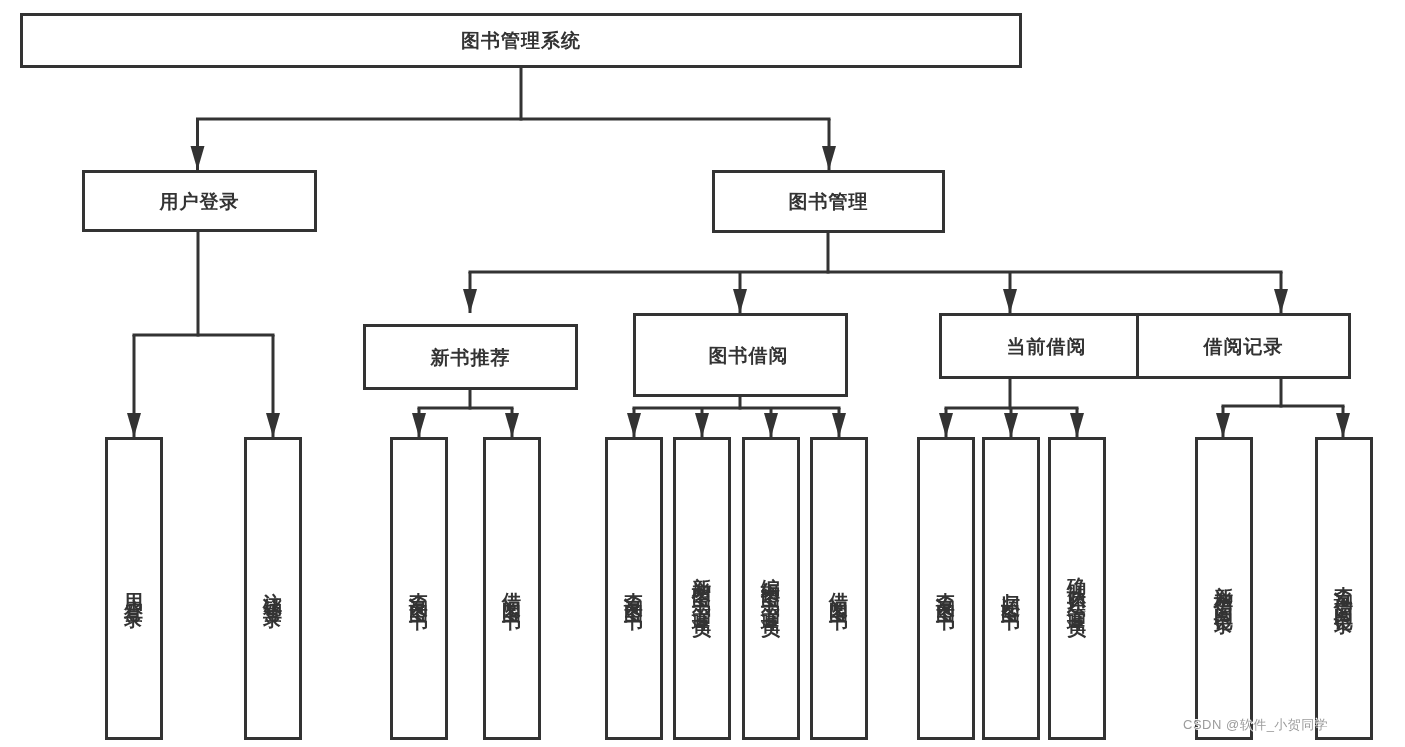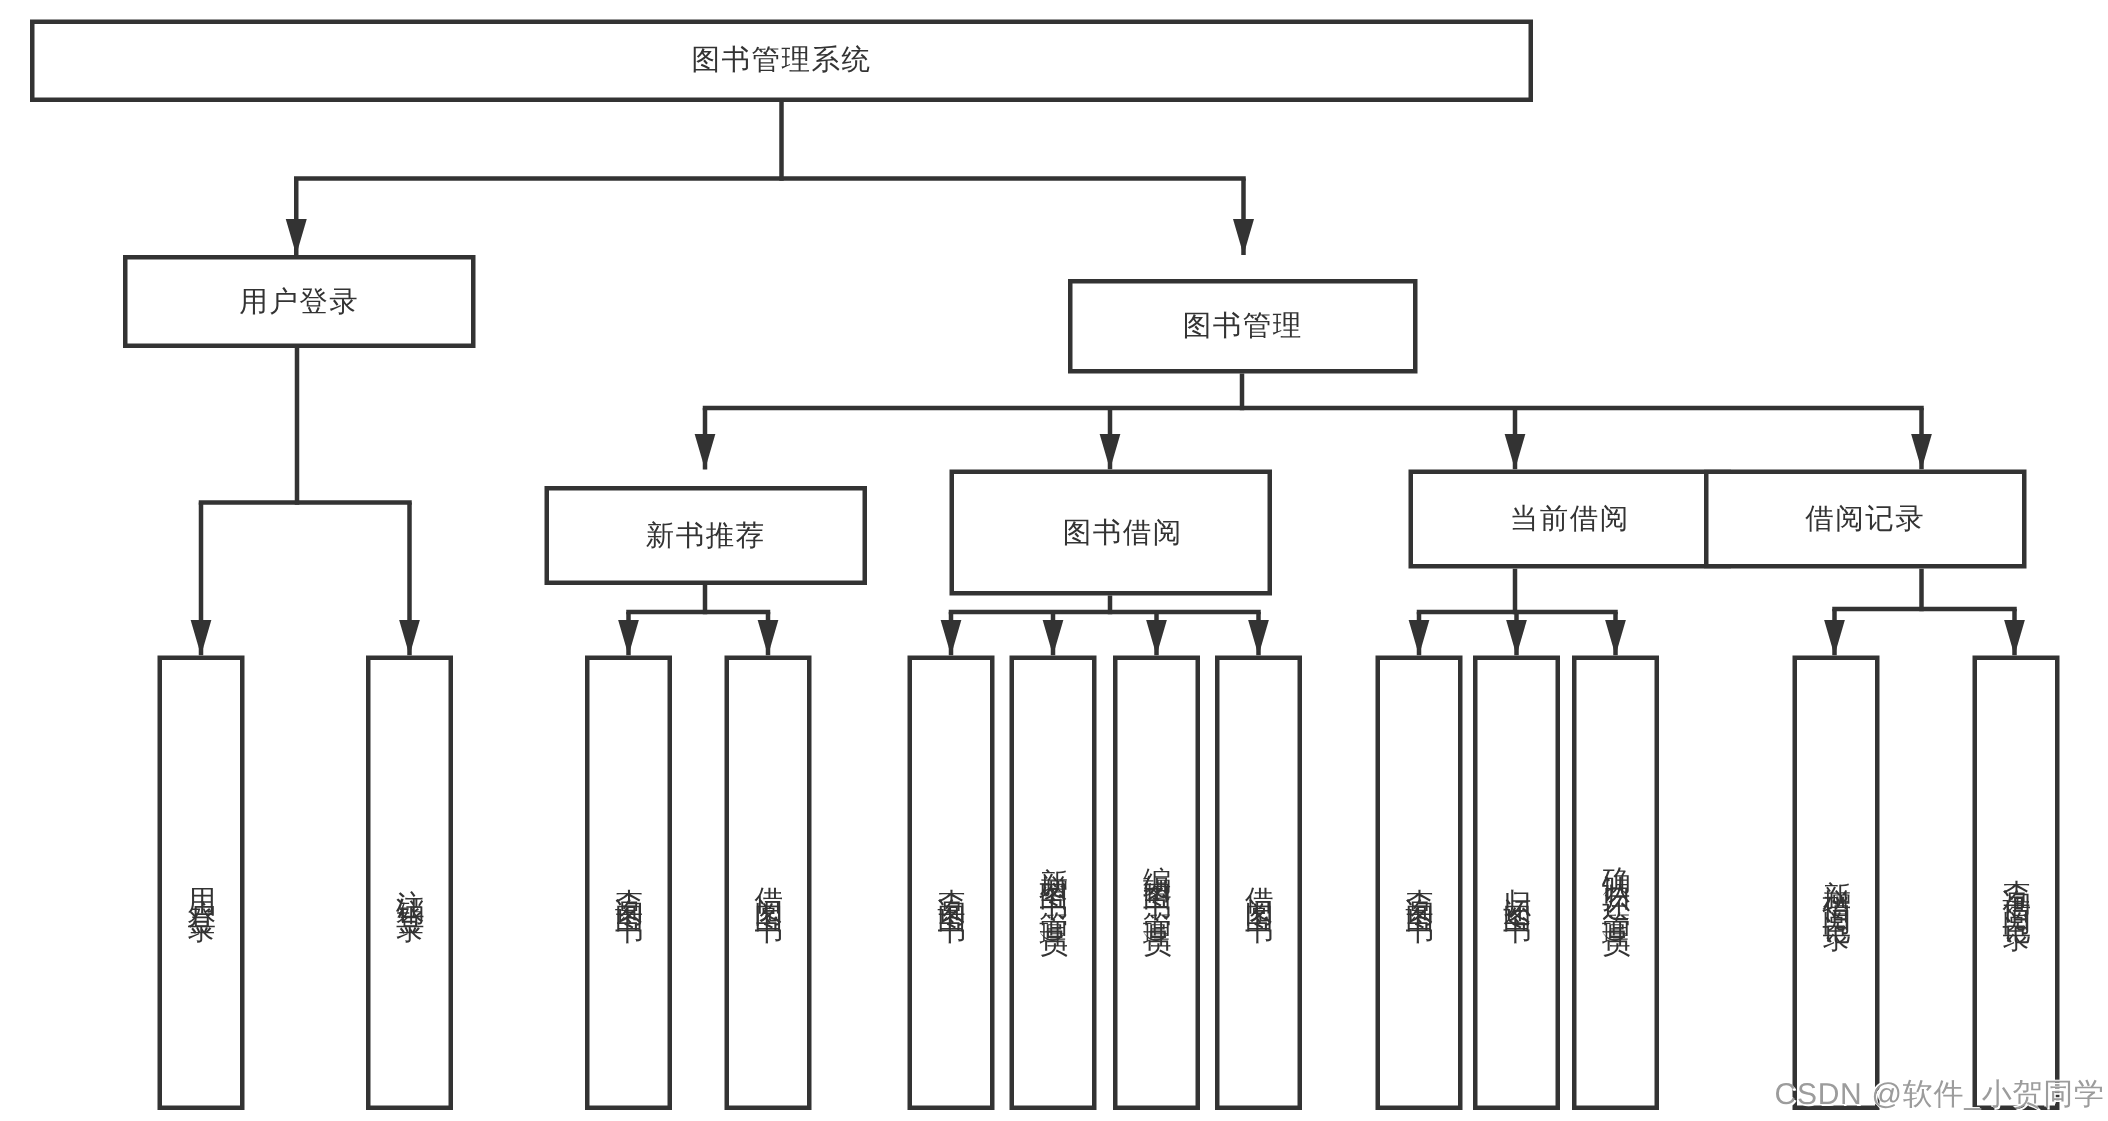--- a/index.html
+++ b/index.html
@@ -27,40 +27,41 @@
   }
   .node {
     position: absolute;
     box-sizing: border-box;
     border: 3px solid #333333;
     background: #ffffff;
     display: flex;
     align-items: center;
     justify-content: center;
     color: #333333;
+    font-weight: bold;
   }
   .hlabel {
     font-size: 19px;
     letter-spacing: 1px;
     line-height: 1;
     white-space: nowrap;
   }
   .vbox .vlabel {
     writing-mode: vertical-rl;
     text-orientation: mixed;
     font-size: 19px;
     letter-spacing: 6px;
     line-height: 1;
     white-space: nowrap;
   }
   .watermark {
     position: absolute;
     left: 1183px;
     top: 716px;
-    font-size: 20px;
+    font-size: 13px;
     color: #9c9c9c;
     letter-spacing: 0.5px;
     white-space: nowrap;
     text-shadow: 1px 1px 0 #ffffff, -1px -1px 0 #ffffff;
   }
 </style>
 </head>
 <body>
 
 <div class="canvas">
@@ -115,21 +116,21 @@
     </g>
   </svg>
 
   <div class="node" style="left:20px; top:13px; width:1002px; height:55px;">
     <span class="hlabel">图书管理系统</span>
   </div>
 
   <div class="node" style="left:82px; top:170px; width:235px; height:62px;">
     <span class="hlabel">用户登录</span>
   </div>
-  <div class="node" style="left:712px; top:186px; width:233px; height:63px;">
+  <div class="node" style="left:712px; top:170px; width:233px; height:63px;">
     <span class="hlabel">图书管理</span>
   </div>
 
   <div class="node" style="left:363px; top:324px; width:215px; height:66px;">
     <span class="hlabel">新书推荐</span>
   </div>
   <div class="node" style="left:633px; top:313px; width:215px; height:84px;padding-left:16px;">
     <span class="hlabel">图书借阅</span>
   </div>
   <div class="node" style="left:903px; top:313px; width:215px; height:66px;margin-left:36px;">

